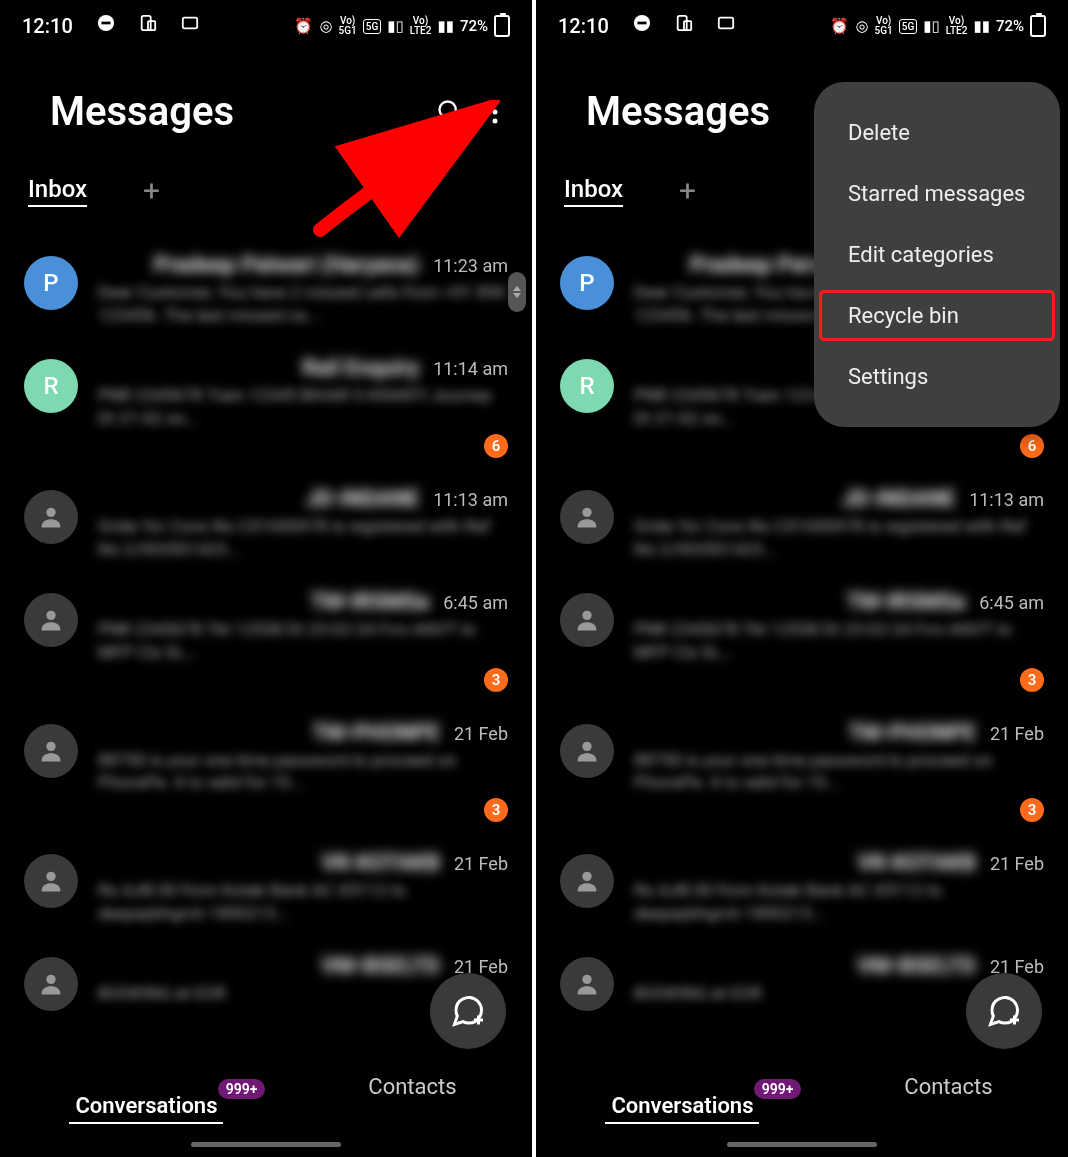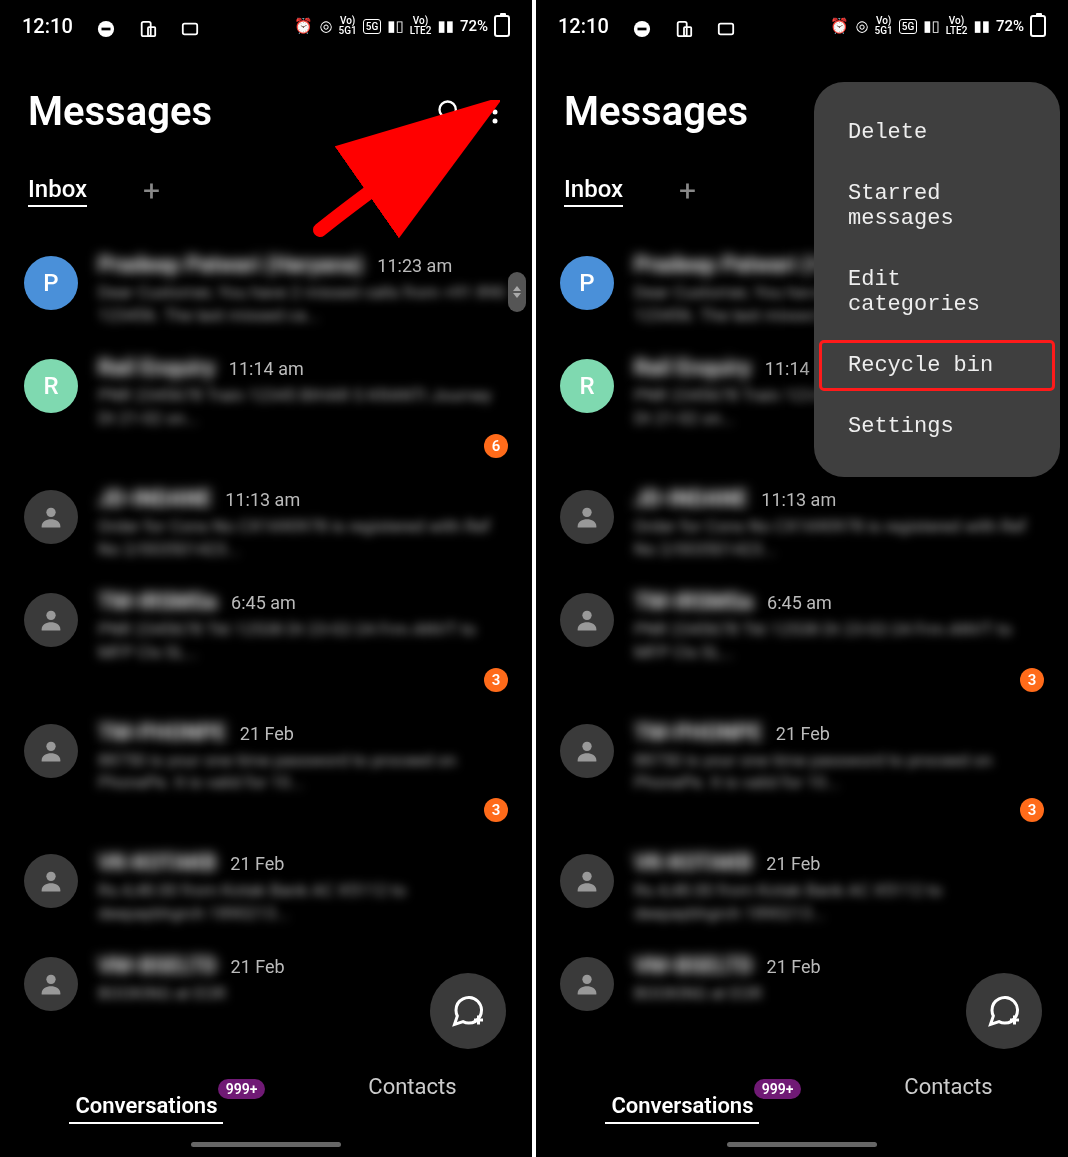--- a/index.html
+++ b/index.html
@@ -23,28 +23,29 @@
   }
   .status-bar {
     display: flex;
     justify-content: space-between;
     align-items: center;
     padding: 14px 22px 10px 22px;
     color: #fff;
     font-size: 20px;
     font-weight: 500;
   }
-  .status-left { display: flex; align-items: flex-end; gap: 24px; }
+  .status-left { display: flex; align-items: flex-start; gap: 24px; }
   .status-right { display: flex; align-items: center; gap: 6px; font-size: 15px; }
   .status-icon-shape { display:inline-flex; align-items:center; justify-content:center; }
   .header {
     padding: 40px 28px 20px 28px;
     display: flex;
     justify-content: space-between;
     align-items: center;
+    margin-left: 22px;
   }
   .header-title {
     color: #fff;
     font-size: 40px;
     font-weight: 600;
   }
   .header-actions { display: flex; align-items: center; gap: 28px; padding-right:6px; }
   .icon-btn { color: #fff; display:flex; align-items:center; justify-content:center; cursor:pointer; }
   .filter-row {
     display: flex;
@@ -69,21 +70,21 @@
     padding: 14px 24px;
   }
   .avatar {
     width: 54px; height: 54px; border-radius: 50%;
     display: flex; align-items: center; justify-content: center;
     font-size: 24px; font-weight: 500; color: #fff;
     flex-shrink: 0; margin-top: 4px;
   }
   .avatar.person { background: #3a3a3a; color: #aaa; font-size: 26px; }
   .conv-body { flex: 1; min-width: 0; }
-  .conv-top { display: flex; justify-content: flex-start; align-items: baseline; gap: 14px; }
+  .conv-top { display: flex; justify-content: flex-end; align-items: baseline; gap: 14px; }
   .conv-name { color: #fff; font-size: 22px; font-weight: 600; filter: blur(6px); }
   .conv-time { color: #bbb; font-size: 18px; white-space: nowrap; }
   .conv-preview { color: #aaa; font-size: 17px; filter: blur(5px); margin-top: 4px; line-height: 1.35; }
   .conv-bottom { display:flex; justify-content:flex-end; margin-top:4px; }
   .badge {
     background: #ff6b1a; color: #fff; border-radius: 50%;
     min-width: 24px; height: 24px; font-size: 15px; font-weight:600;
     display:inline-flex; align-items:center; justify-content:center;
     padding: 0 4px;
   }
@@ -116,21 +117,20 @@
   }
   .home-indicator {
     width: 150px; height: 5px; background: #666; border-radius: 3px;
     margin: 8px auto 10px auto;
   }
   .menu-popup {
     position: absolute; top: 82px; right: 8px;
     width: 246px; background: #3f3f3f; border-radius: 30px;
     padding: 20px 0;
     box-shadow: 0 6px 24px rgba(0,0,0,0.5);
-    font-family: Liberation Mono, monospace;
   }
   .menu-item {
     color: #eee; font-size: 22px; padding: 18px 34px; cursor:pointer;
   }
   .menu-item.highlighted {
     outline: 3px solid #ff1a1a; outline-offset: -8px; border-radius: 10px;
   }
   .arrow-overlay {
     position: absolute; pointer-events: none;
   }

